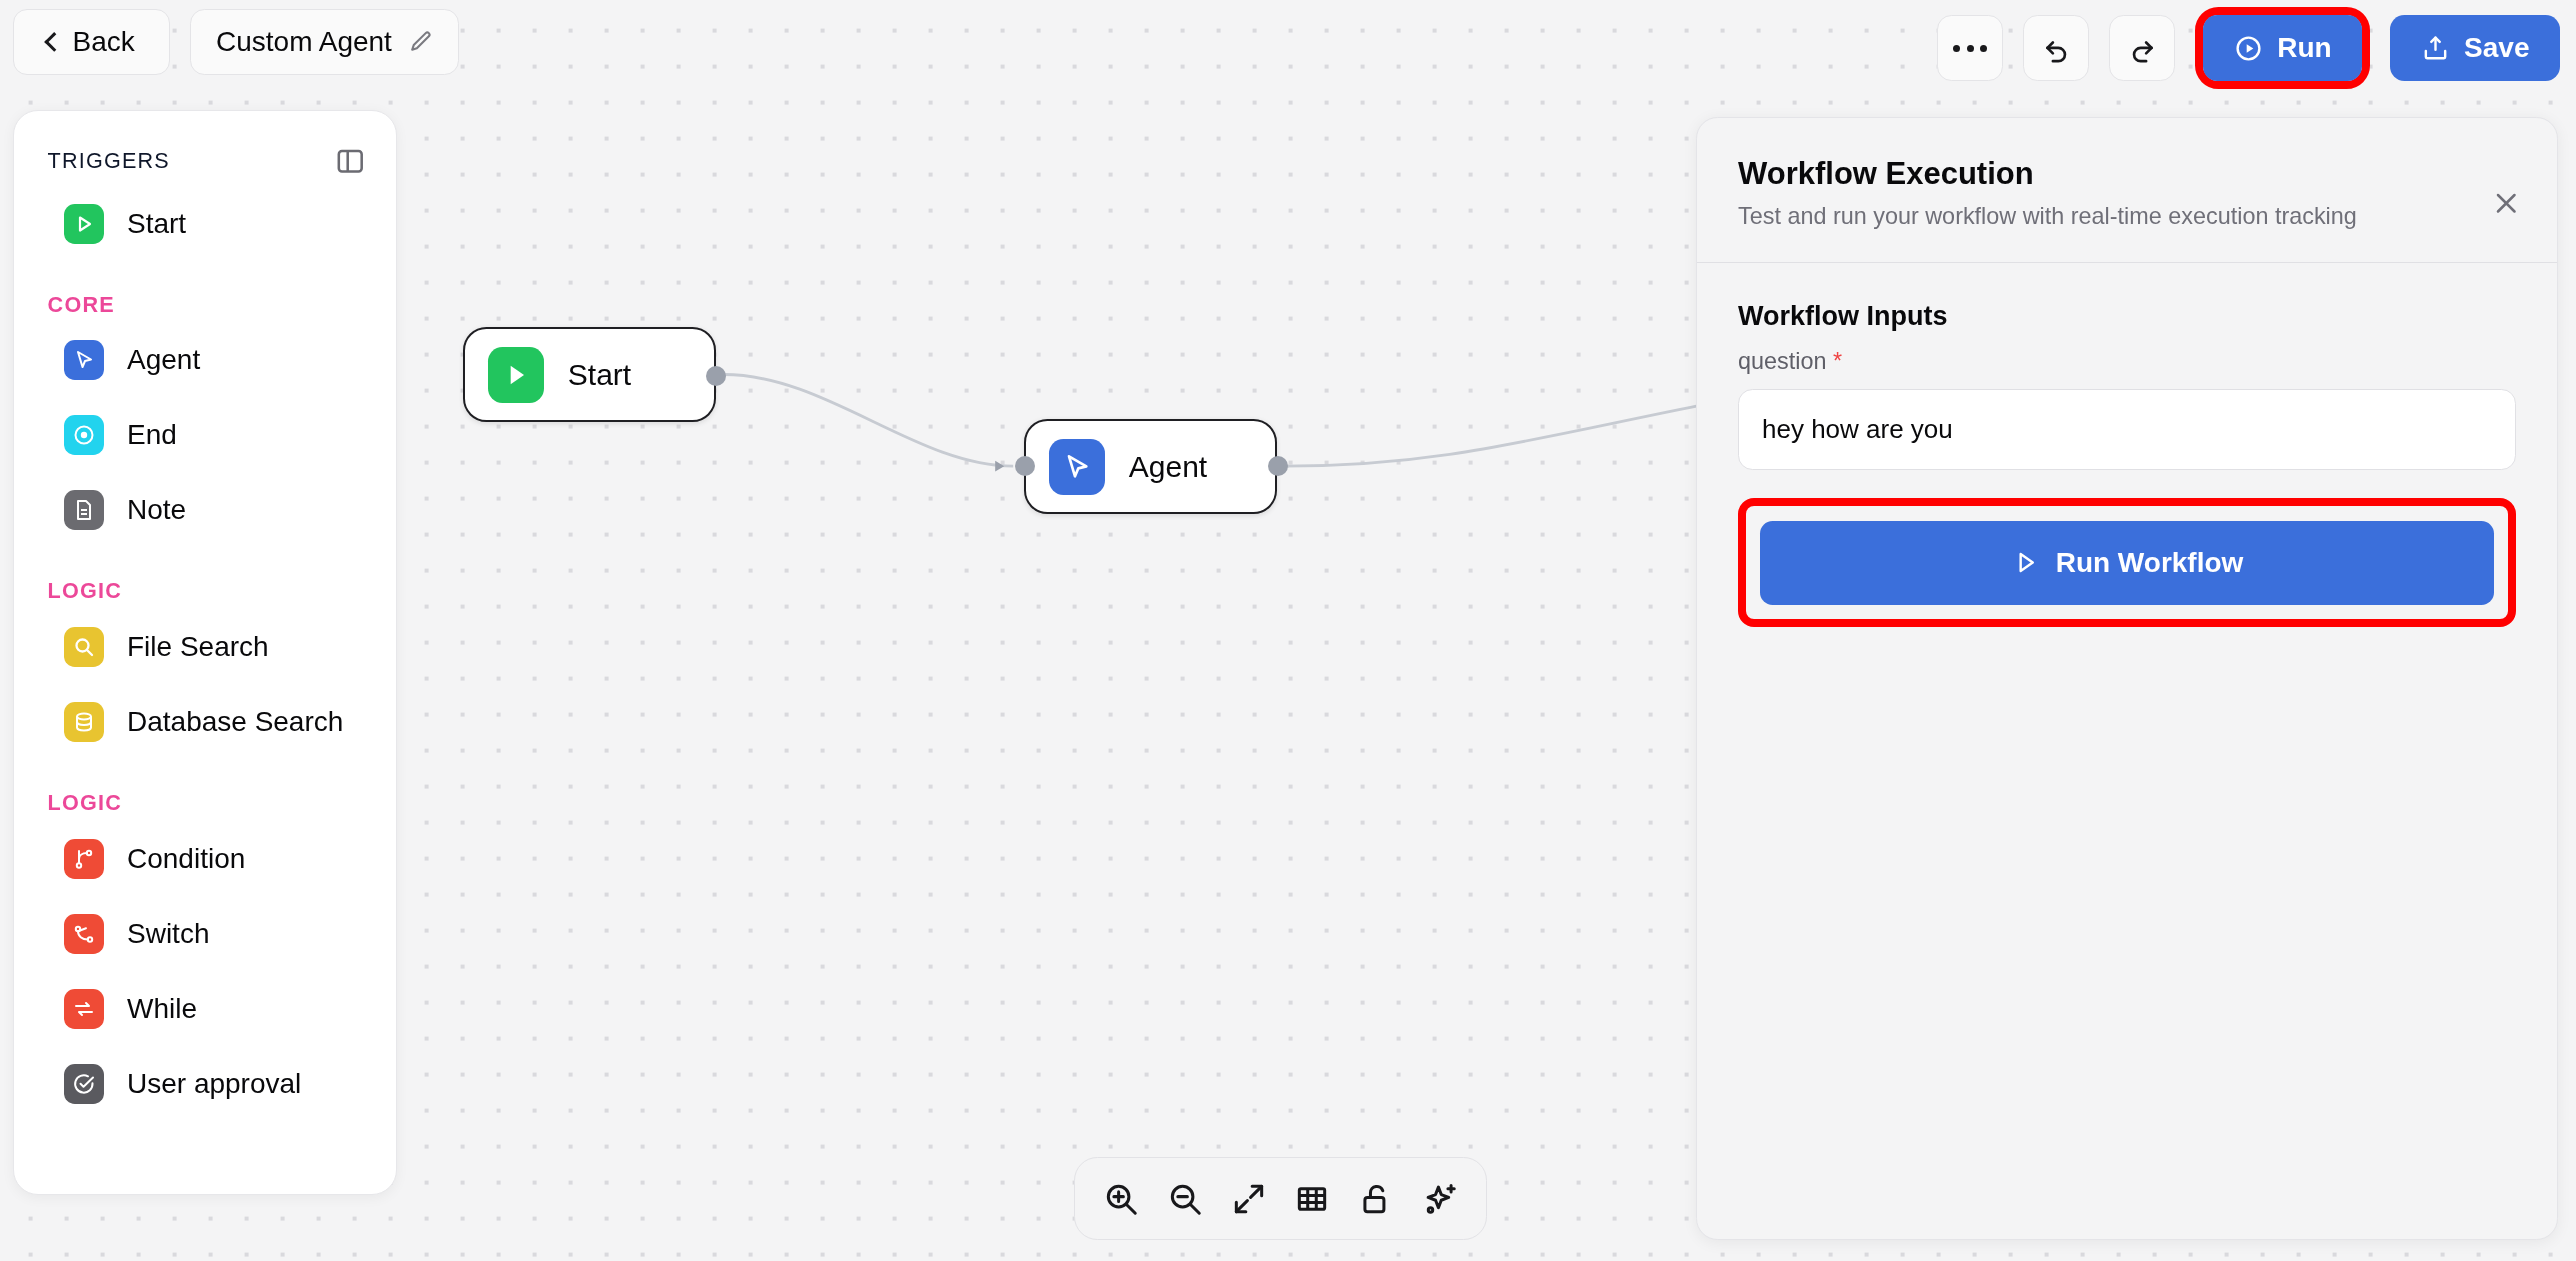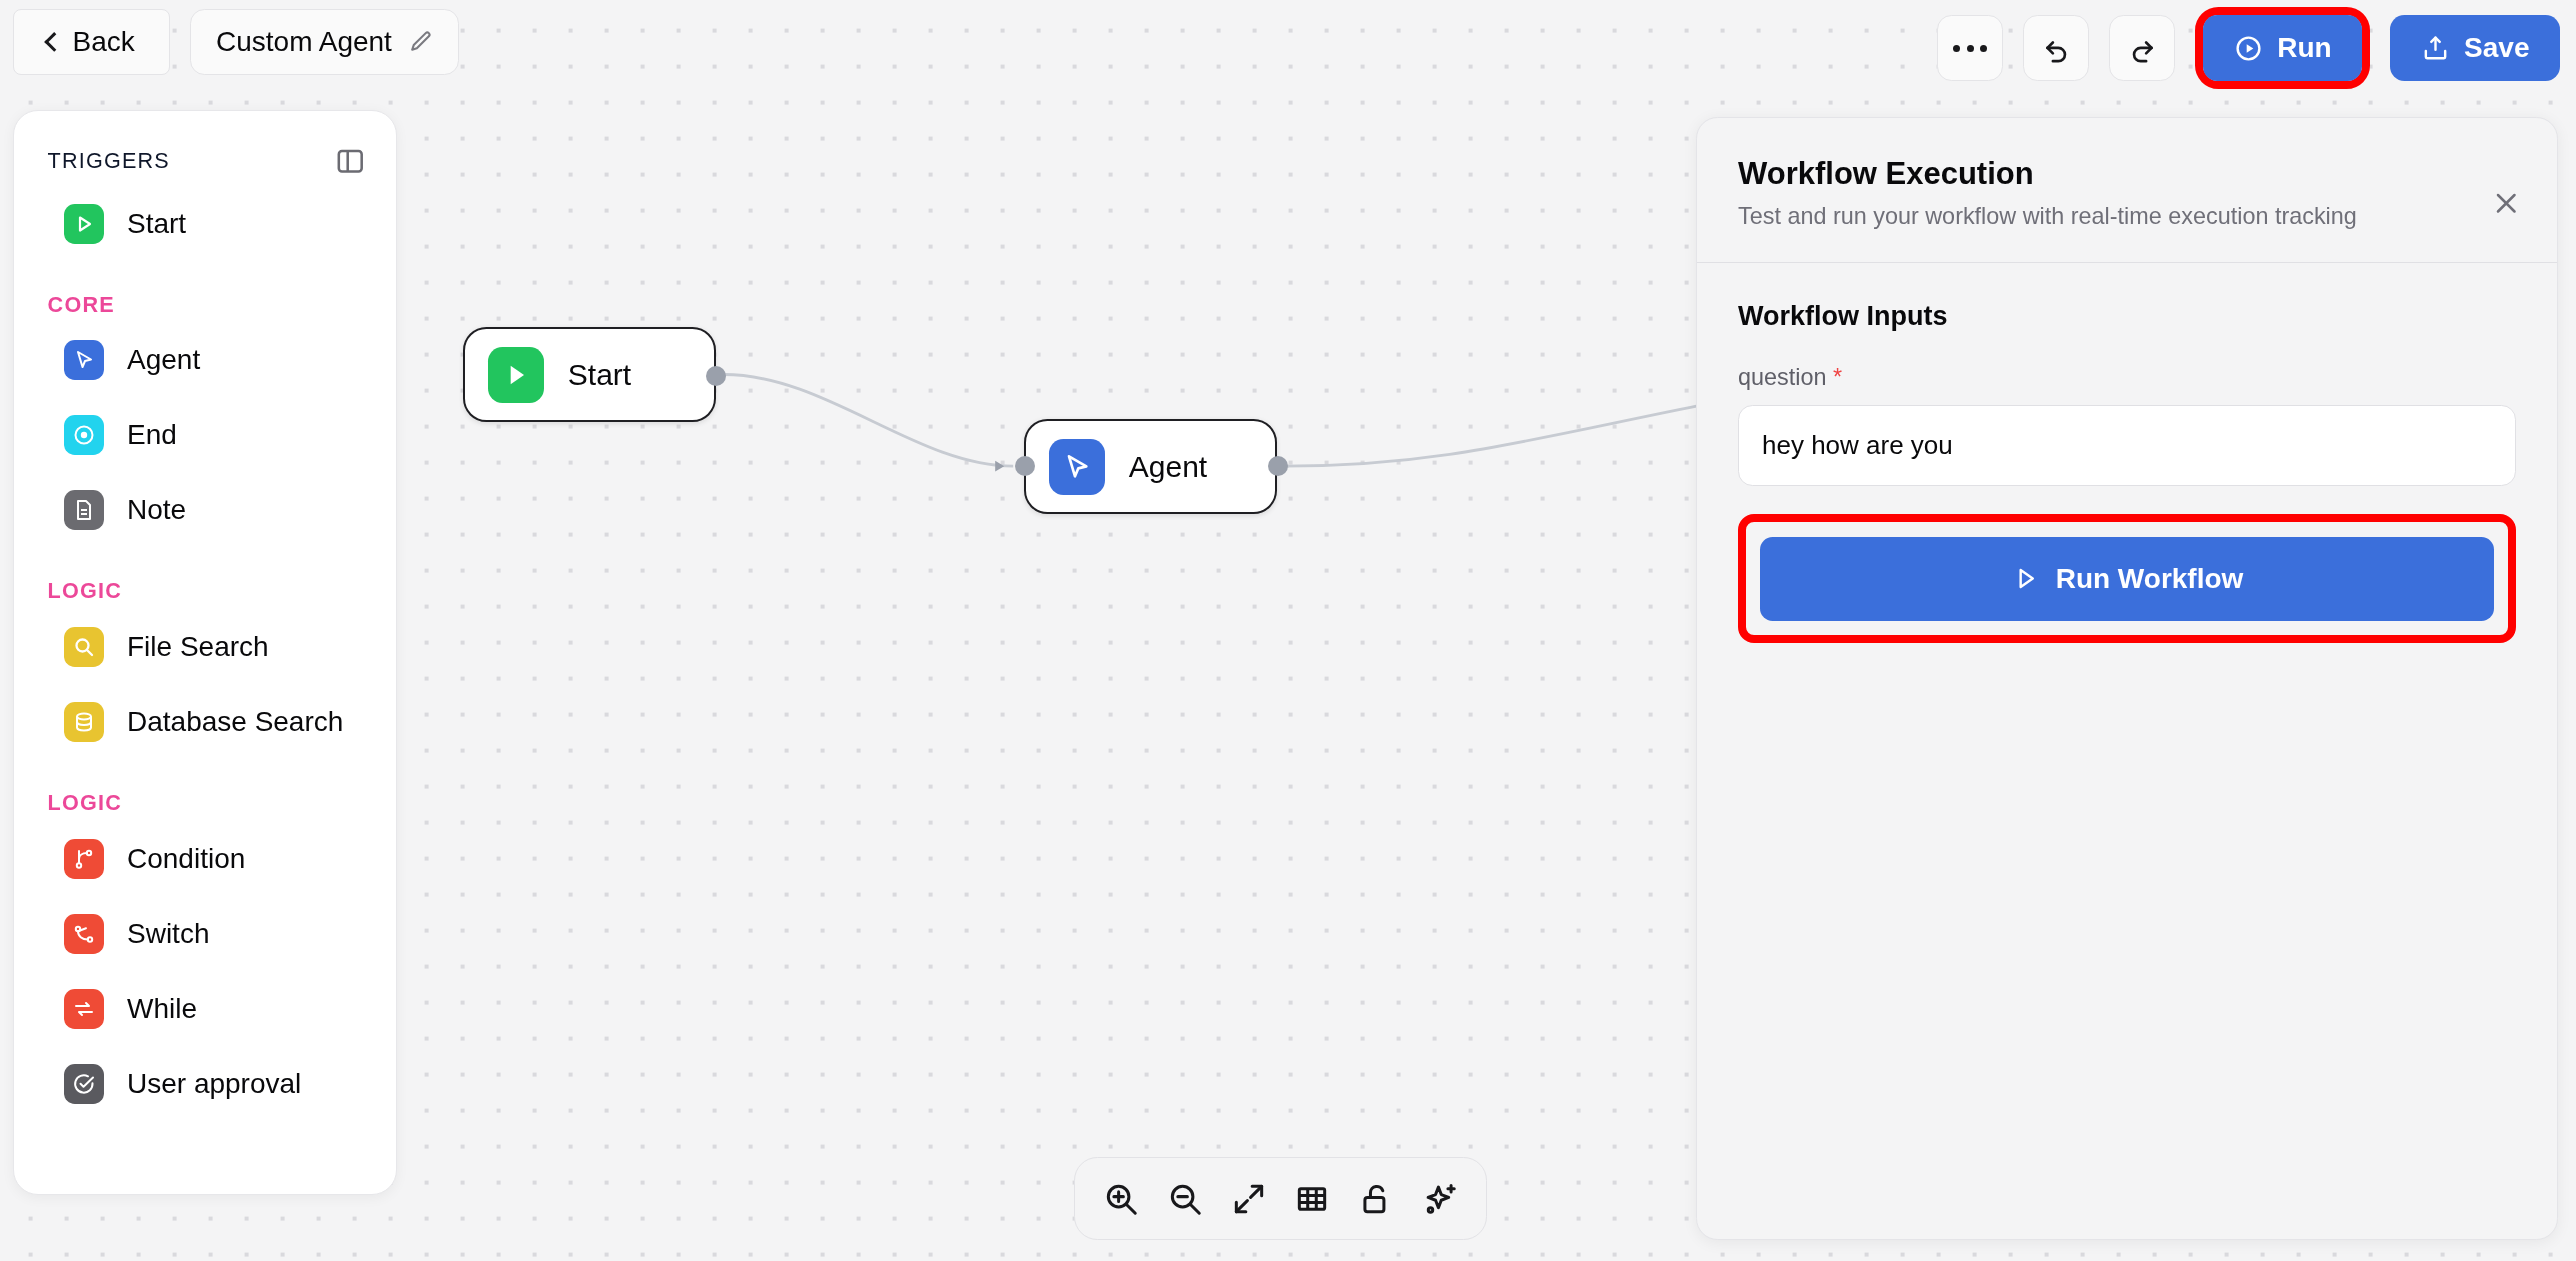--- a/index.html
+++ b/index.html
@@ -27,21 +27,21 @@
     top: 0; left: 0;
     width: 2576px;
     height: 83px;
     z-index: 40;
   }
   .btn-back {
     position: absolute;
     left: 12.6px; top: 9px;
     width: 157px; height: 66px;
     border: 1.3px solid #e4e4e7;
-    border-radius: 8px;
+    border-radius: 14px;
     background: #fafafa;
     display: flex;
     align-items: center;
     justify-content: center;
     gap: 12.6px;
     cursor: pointer;
   }
   .btn-back .label { font-size: 28px; color: #09090b; }
   .chev {
     width: 14.4px; height: 14.4px;
@@ -243,21 +243,21 @@
     right: 36px; top: 70px;
     width: 30.5px; height: 30.5px;
     cursor: pointer;
     display: block;
   }
   .exec-body { padding: 38px 41px 0 41px; }
   .inputs-title { font-size: 27px; font-weight: 700; color: #09090b; }
   .field-label {
     font-size: 23.4px;
     color: #5f5f68;
-    margin-top: 32px;
+    margin-top: 16px;
     margin-bottom: 14.4px;
   }
   .req { color: #ef4444; }
   .text-input {
     width: 100%;
     height: 81px;
     background: #ffffff;
     border: 1.3px solid #e0e0e4;
     border-radius: 14.4px;
     padding: 0 23px;

